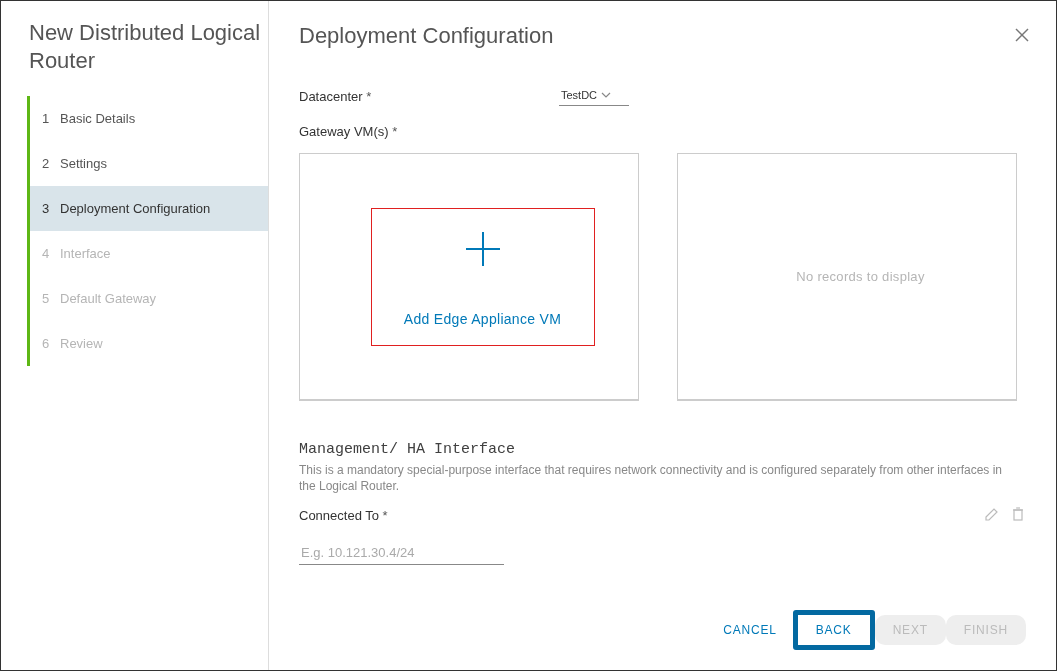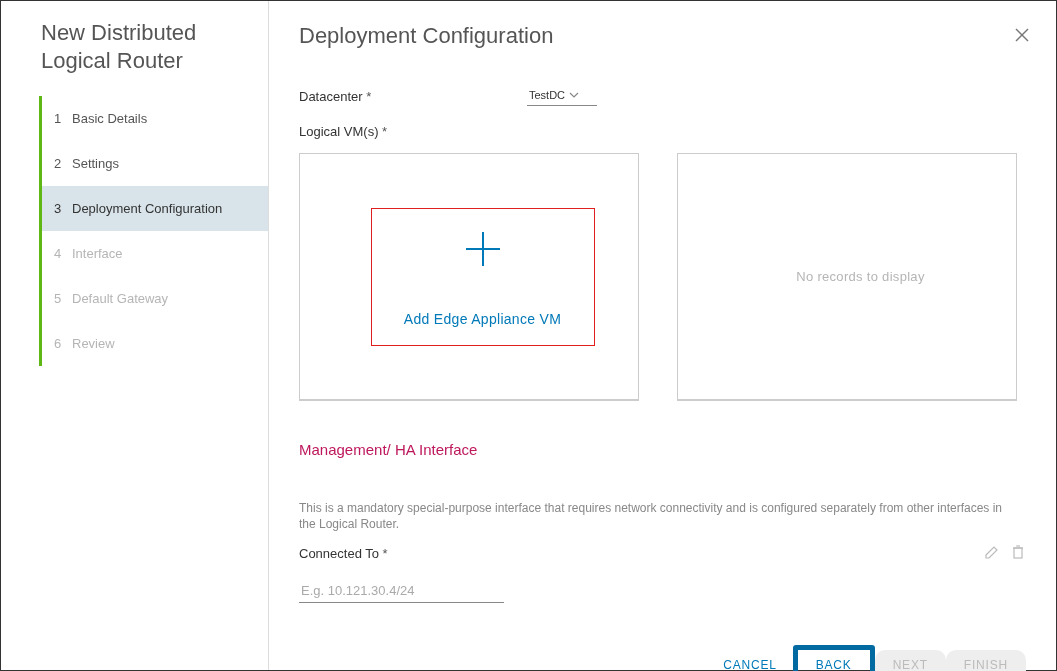--- a/index.html
+++ b/index.html
@@ -13,21 +13,21 @@
       width: 1057px;
       height: 671px;
       border: 1px solid #333;
       display: flex;
       position: relative;
       background: #fff;
     }
     .sidebar {
       width: 268px;
       border-right: 1px solid #ddd;
-      padding: 18px 0 0 16px;
+      padding: 18px 0 0 4px;
       background: #fff;
     }
     .sidebar-title {
       font-size: 22px;
       font-weight: 300;
       color: #555;
       padding: 0 0 22px 24px;
       line-height: 1.25;
     }
     .steps {
@@ -66,20 +66,21 @@
       position: absolute;
       top: 26px;
       right: 26px;
       cursor: pointer;
       color: #777;
     }
     .form-row {
       display: flex;
       align-items: center;
       margin-bottom: 18px;
+      gap: 32px;
     }
     .form-label {
       width: 228px;
       font-size: 13px;
       color: #333;
     }
     .req::after { content: " *"; color: #555; }
     .select-field {
       display: inline-flex;
       align-items: center;
@@ -120,30 +121,30 @@
       display: flex;
       flex-direction: column;
       align-items: center;
       justify-content: center;
       gap: 36px;
     }
     .add-box .plus { color: #0079b8; }
     .add-box .add-text { color: #0079b8; font-size: 14px; letter-spacing: 0.3px; }
     .section-heading {
       font-size: 15px;
-      color: #be185d;
+      color: #404040;
       margin-bottom: 4px;
+      font-family: Liberation Mono, monospace;
     }
     .section-desc {
       font-size: 12px;
       color: #888;
       line-height: 1.35;
       margin-bottom: 12px;
       max-width: 720px;
-      margin-top: 38px;
     }
     .ha-row {
       display: flex;
       align-items: center;
       margin-bottom: 16px;
     }
     .ha-label { width: 228px; font-size: 13px; color: #333; }
     .ha-icons {
       margin-left: auto;
       display: flex;
@@ -238,21 +239,21 @@
     <div class="form-row">
       <div class="form-label req">Datacenter</div>
       <div class="select-field">
         <span>TestDC</span>
         <svg width="10" height="10" viewBox="0 0 10 10">
             <path d="M1 3 L5 7 L9 3" stroke="#888" stroke-width="1.2" fill="none"></path>
           </svg>
       </div>
     </div>
 
-    <div class="section-label req">Logical VM(s)</div>
+    <div class="section-label req">Gateway VM(s)</div>
 
     <div class="cards-row">
       <div class="card">
         <div class="add-box">
           <span class="plus">
             <svg width="46" height="46" viewBox="0 0 46 46">
                 <line x1="23" y1="6" x2="23" y2="40" stroke="#0079b8" stroke-width="2"></line>
                 <line x1="6" y1="23" x2="40" y2="23" stroke="#0079b8" stroke-width="2"></line>
               </svg>
           </span>

